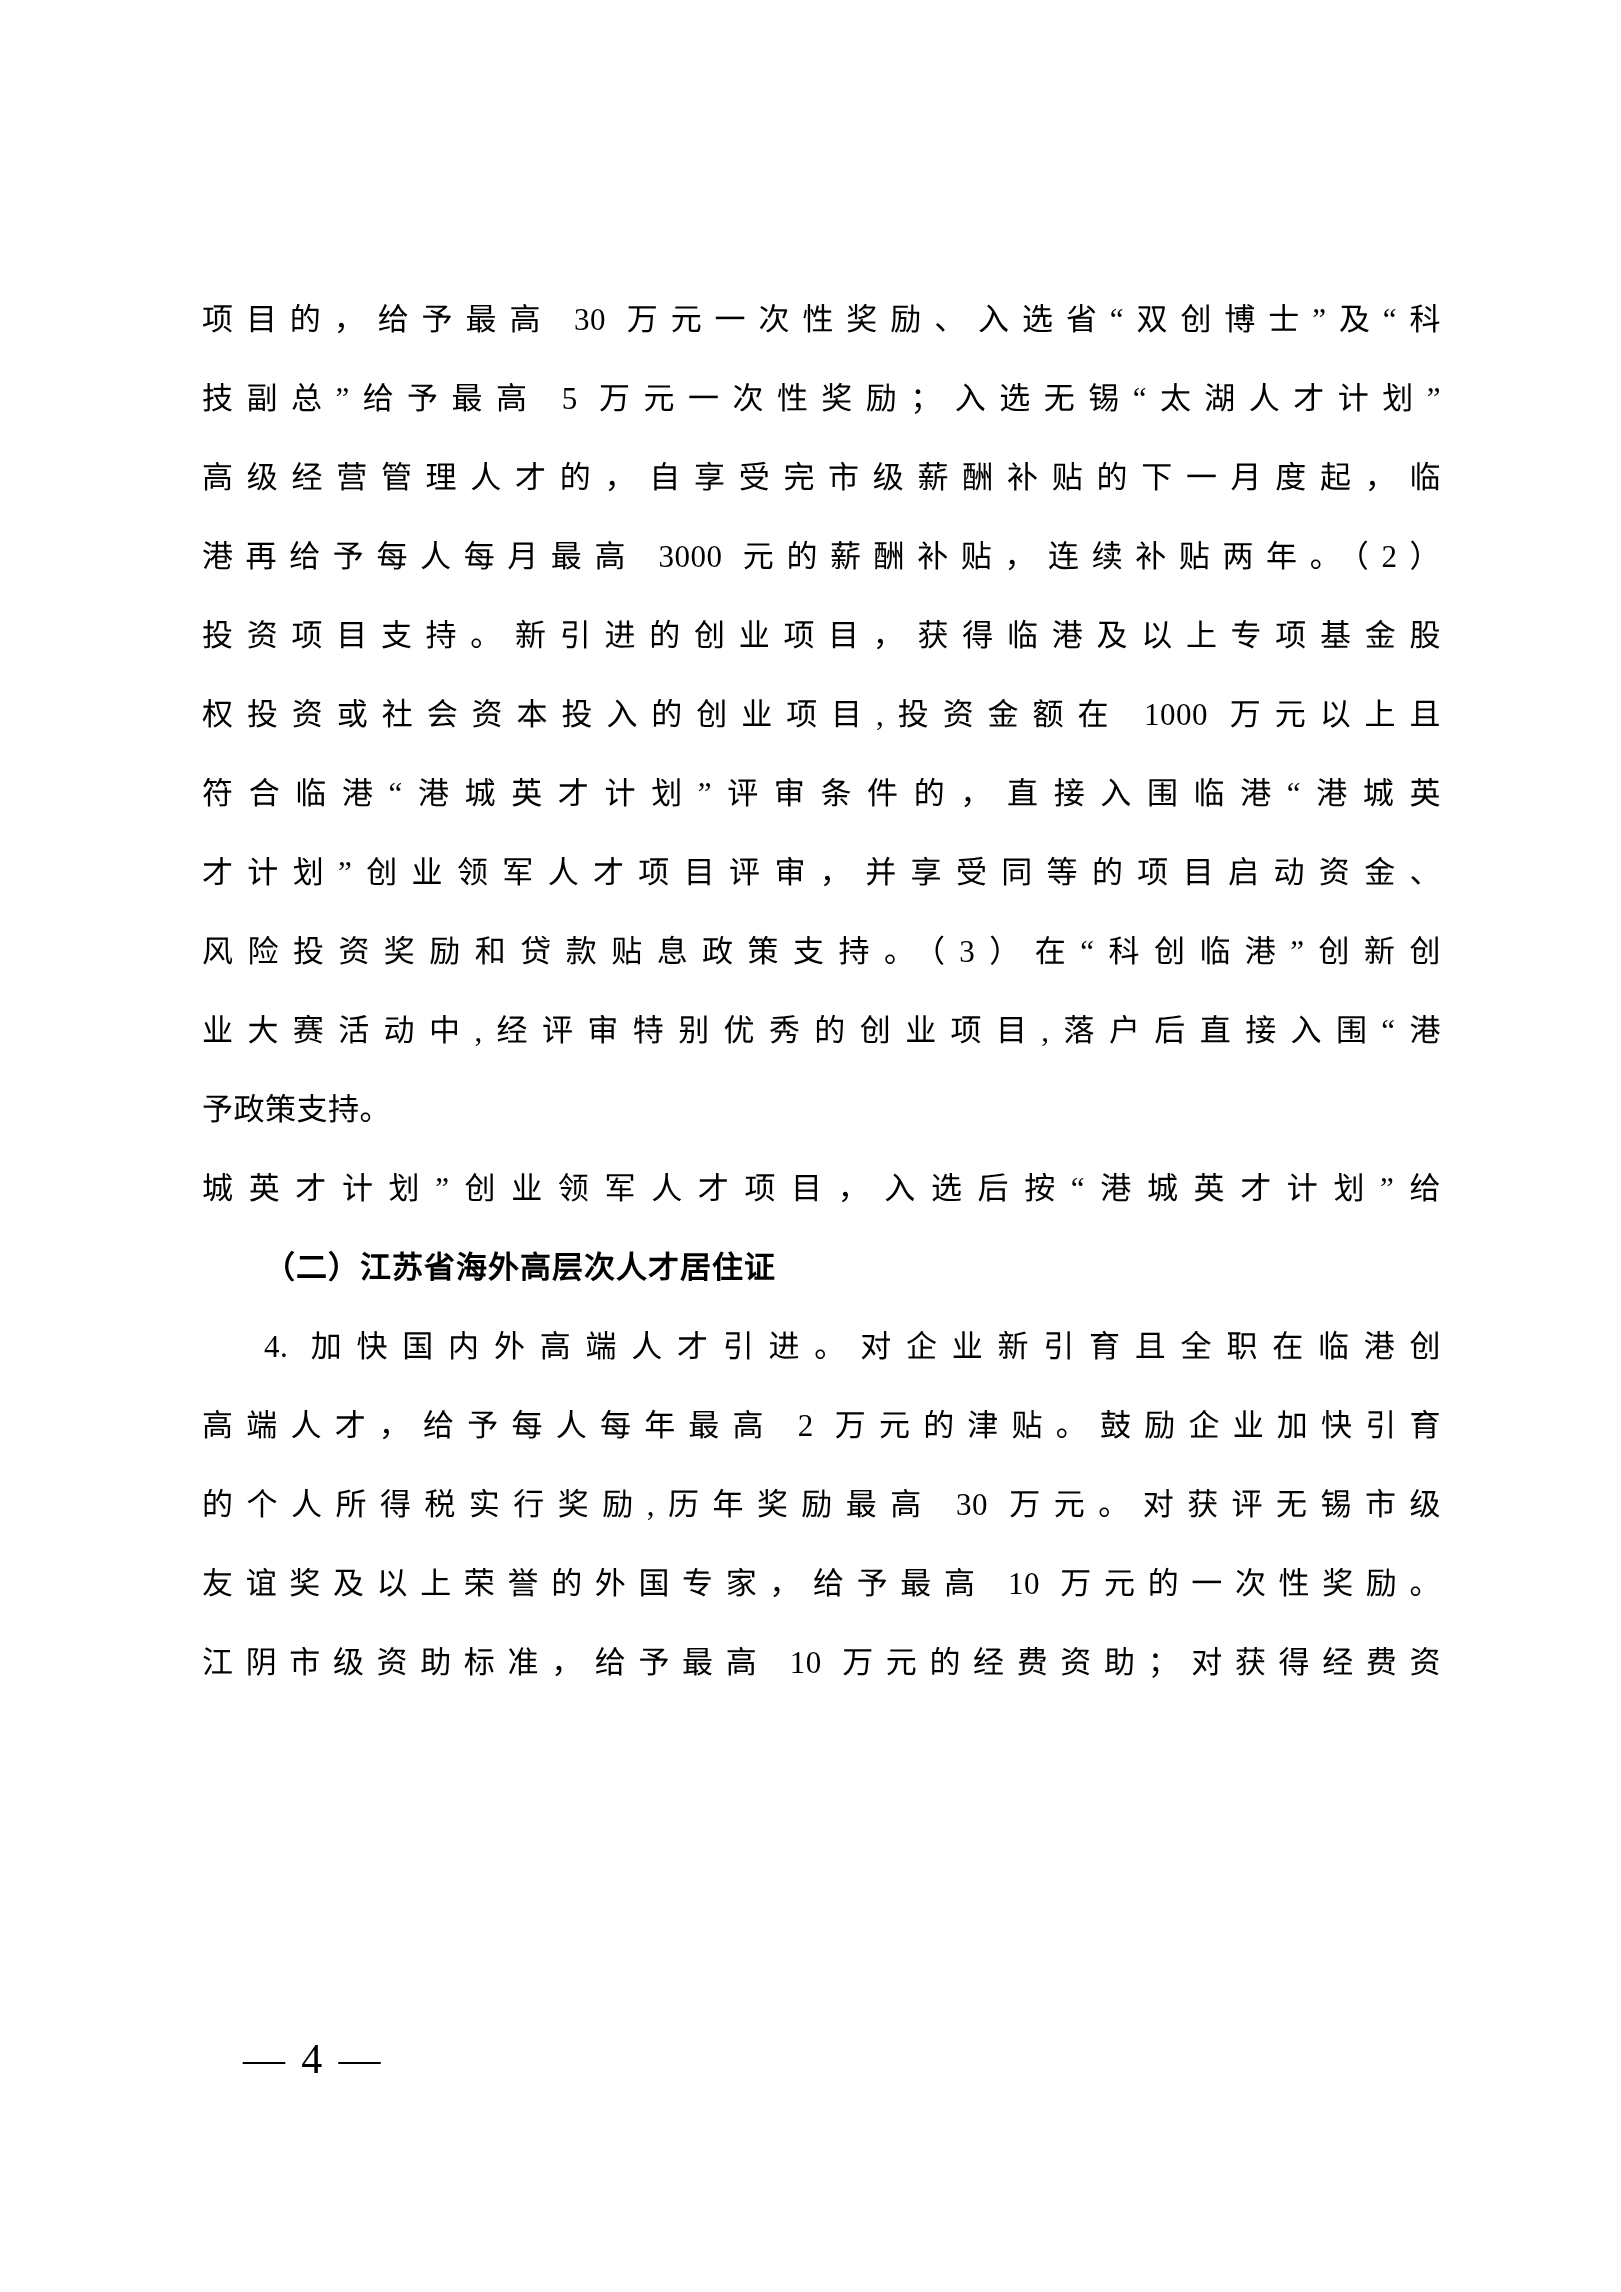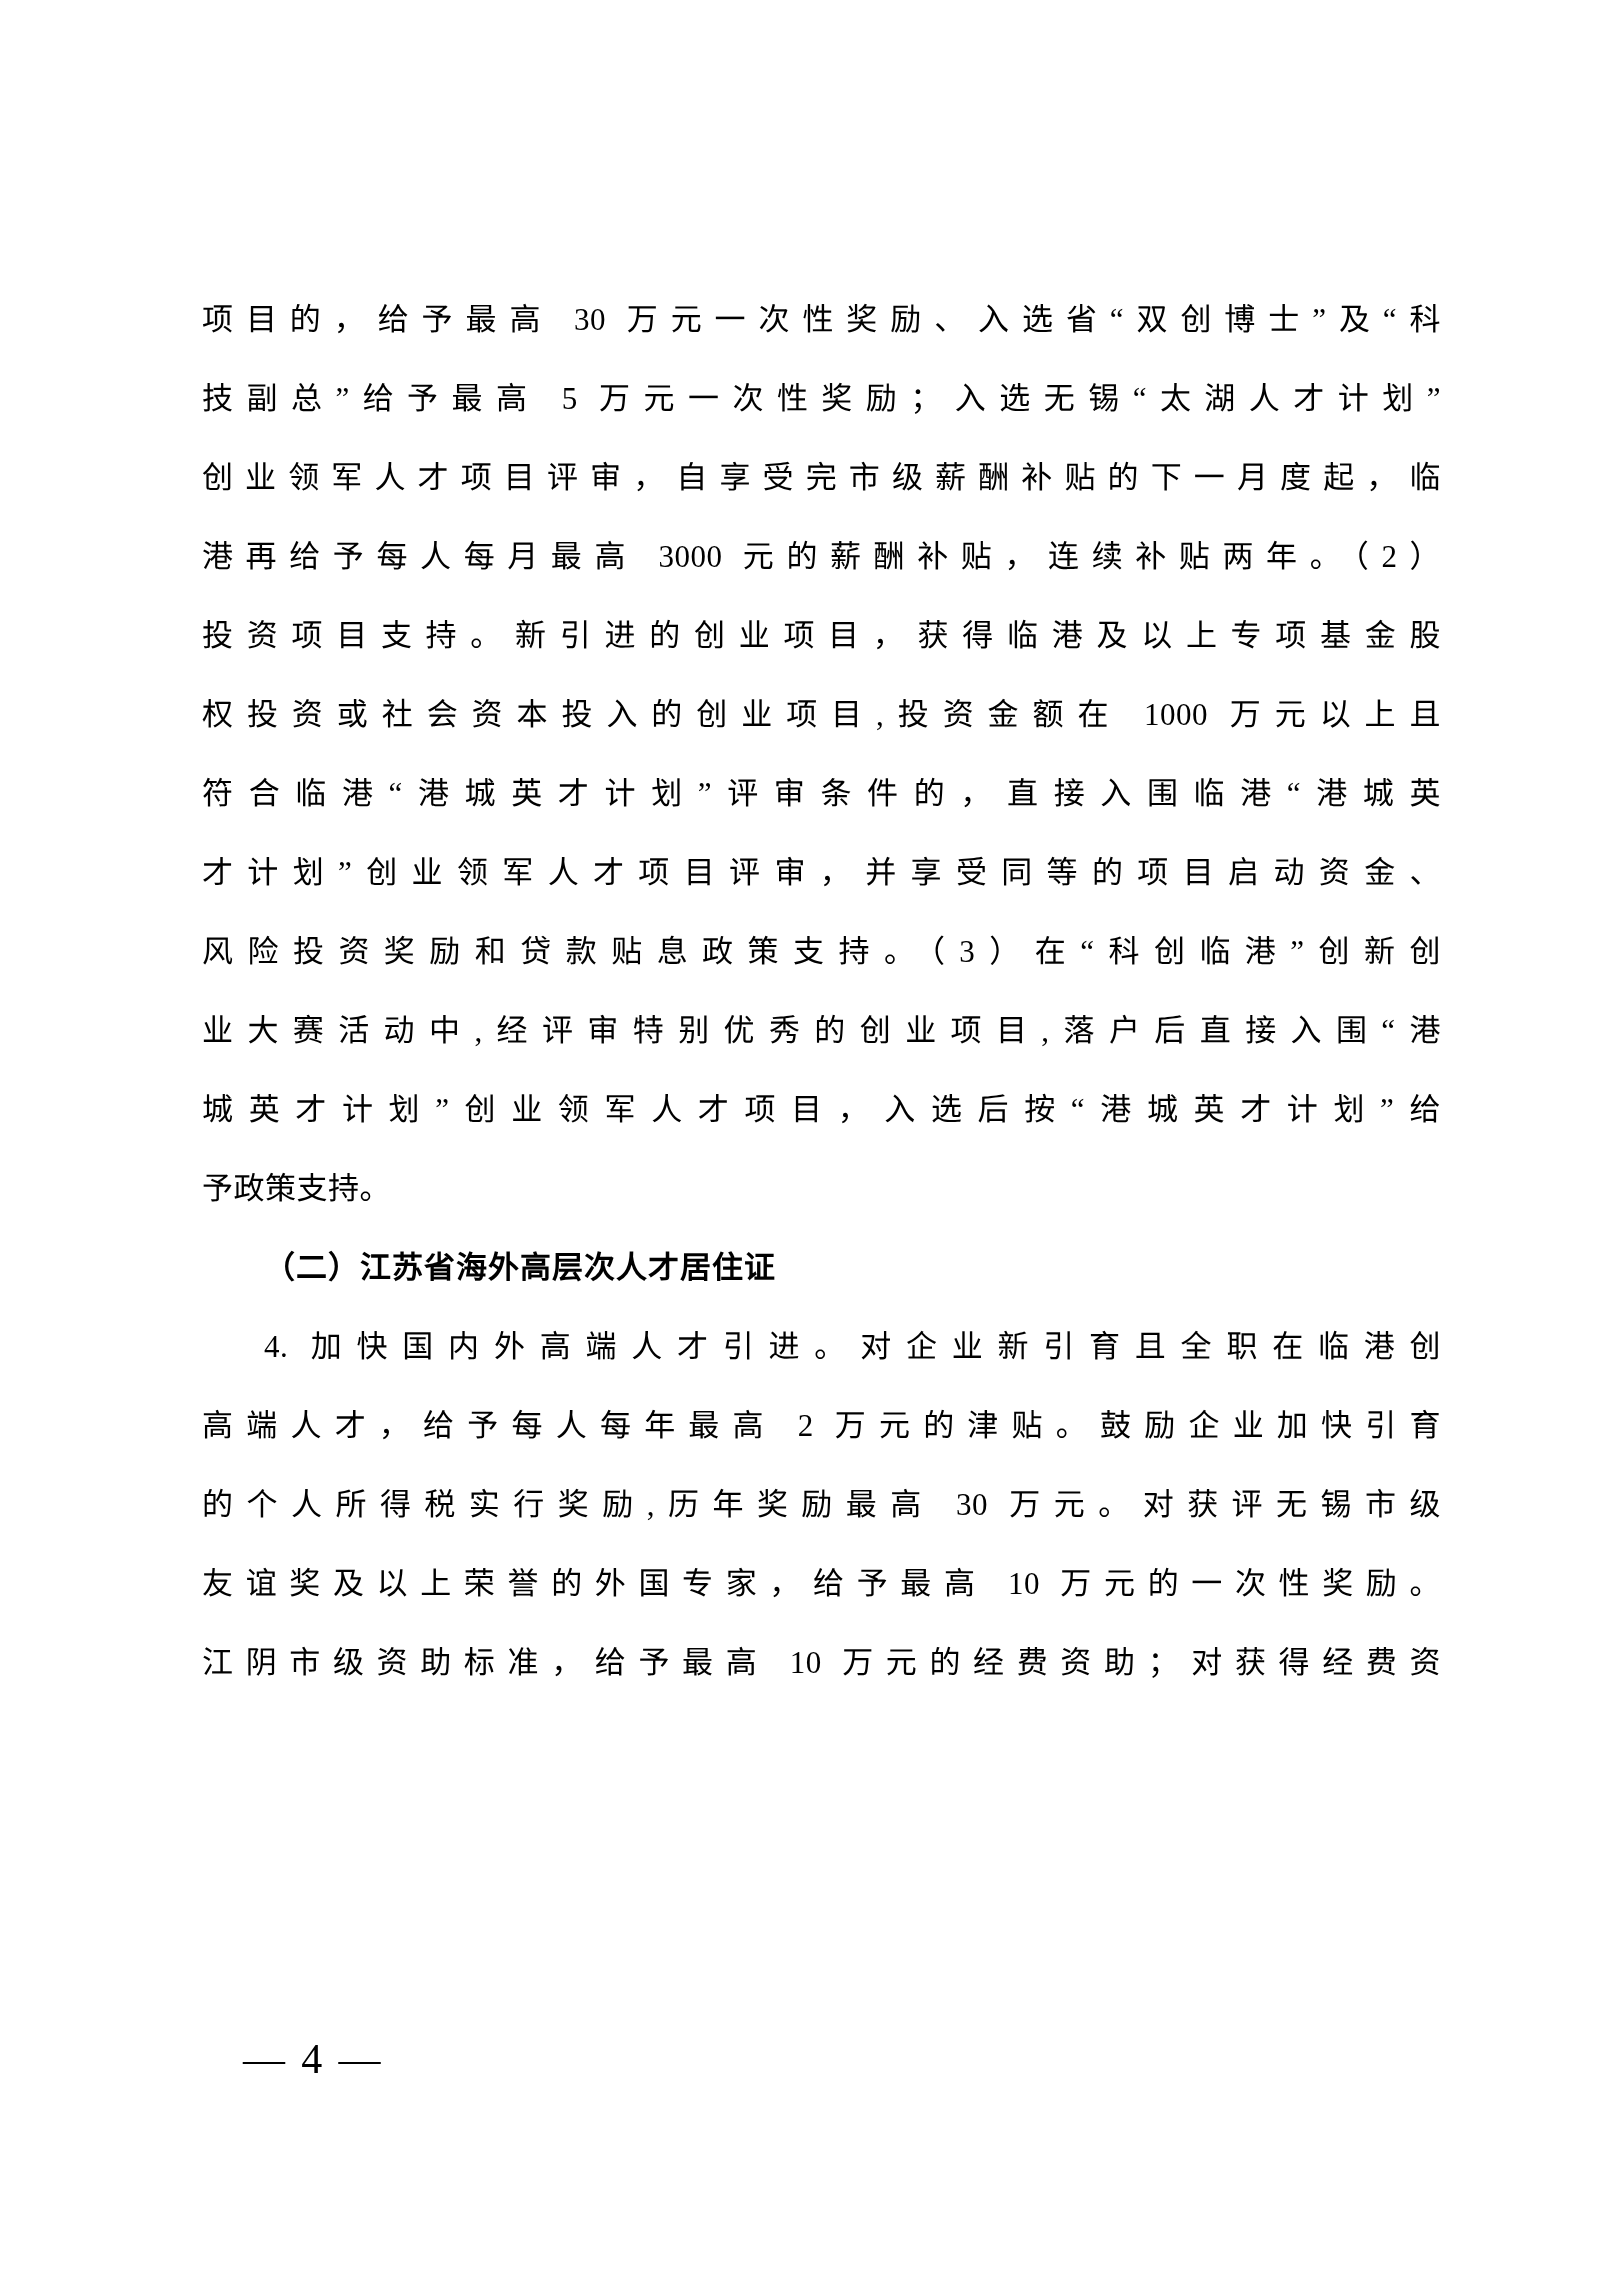--- a/index.html
+++ b/index.html
@@ -63,30 +63,30 @@
   }
 </style>
 </head>
 <body>
 
 <div class="page">
 
   <div class="text-block">
     <div class="line just">项目的，给予最高 30 万元一次性奖励、入选省“双创博士”及“科</div>
     <div class="line just">技副总”给予最高 5 万元一次性奖励；入选无锡“太湖人才计划”</div>
-    <div class="line just">创业领军人才项目评审，自享受完市级薪酬补贴的下一月度起，临</div>
+    <div class="line just">高级经营管理人才的，自享受完市级薪酬补贴的下一月度起，临</div>
     <div class="line just">港再给予每人每月最高 3000 元的薪酬补贴，连续补贴两年。（2）</div>
     <div class="line just">投资项目支持。新引进的创业项目，获得临港及以上专项基金股</div>
     <div class="line just">权投资或社会资本投入的创业项目,投资金额在 1000 万元以上且</div>
     <div class="line just">符合临港“港城英才计划”评审条件的，直接入围临港“港城英</div>
     <div class="line just">才计划”创业领军人才项目评审，并享受同等的项目启动资金、</div>
     <div class="line just">风险投资奖励和贷款贴息政策支持。（3）在“科创临港”创新创</div>
     <div class="line just">业大赛活动中,经评审特别优秀的创业项目,落户后直接入围“港</div>
+    <div class="line">予政策支持。</div>
     <div class="line just">城英才计划”创业领军人才项目，入选后按“港城英才计划”给</div>
-    <div class="line">予政策支持。</div>
     <div class="line heading indent">（二）江苏省海外高层次人才居住证</div>
     <div class="line just indent">4. 加快国内外高端人才引进。对企业新引育且全职在临港创</div>
     <div class="line just">高端人才，给予每人每年最高 2 万元的津贴。鼓励企业加快引育</div>
     <div class="line just">的个人所得税实行奖励,历年奖励最高 30 万元。对获评无锡市级</div>
     <div class="line just">友谊奖及以上荣誉的外国专家，给予最高 10 万元的一次性奖励。</div>
     <div class="line just">江阴市级资助标准，给予最高 10 万元的经费资助；对获得经费资</div>
   </div>
 
   <div class="page-number">— 4 —</div>
 

